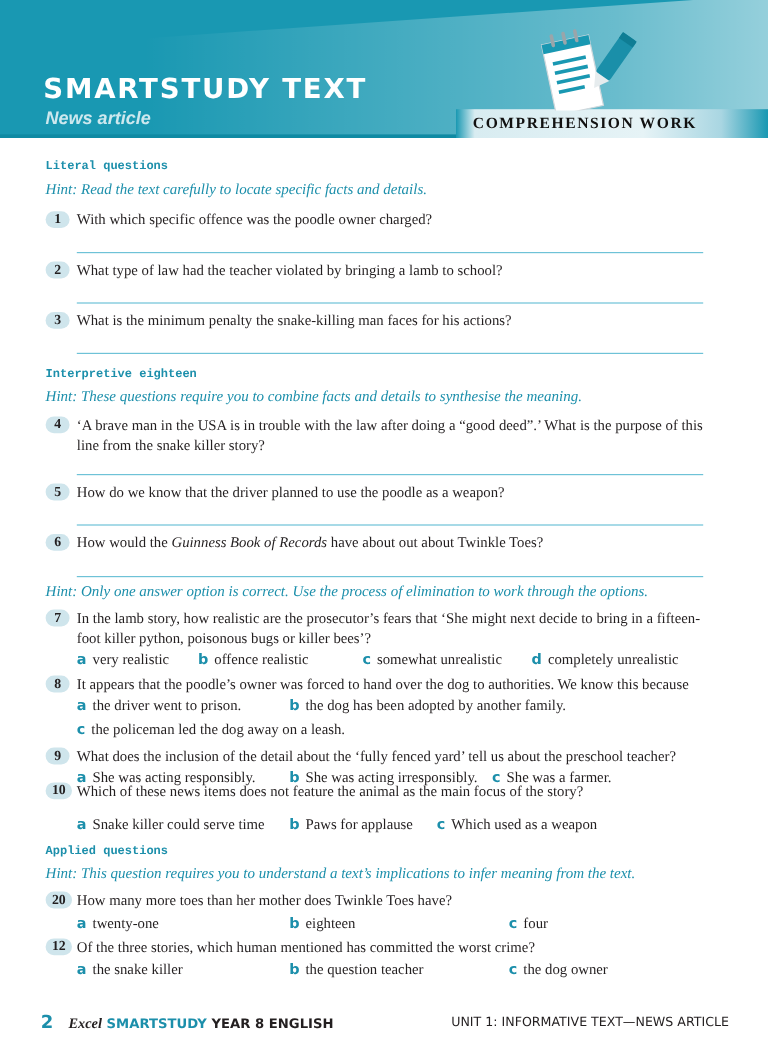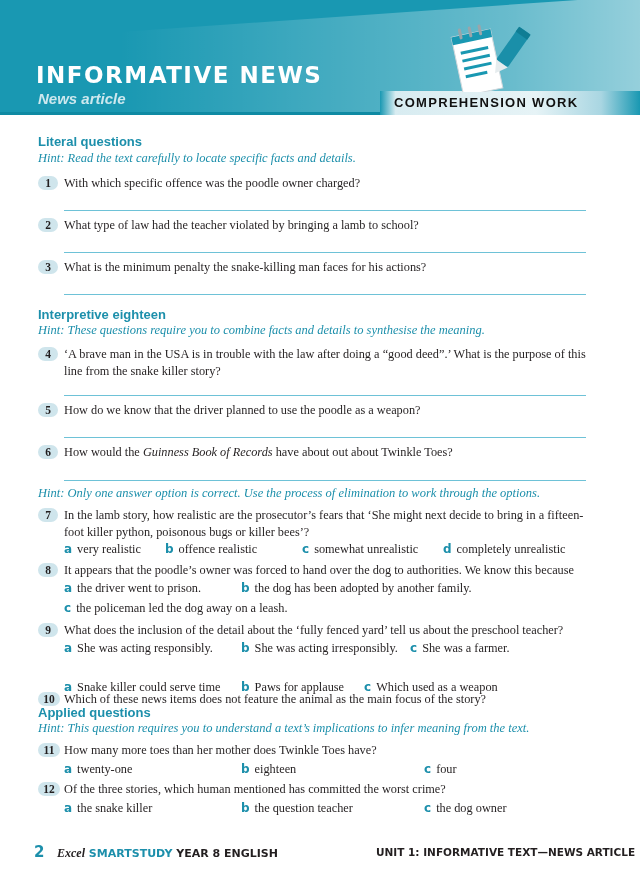--- a/index.html
+++ b/index.html
@@ -26,29 +26,29 @@
   }
   .subtitle {
     position: absolute; left: 38px; top: 90px; font-family: "Liberation Sans", sans-serif;
     font-style: italic; font-weight: bold; font-size: 15px; color: #cde8ee;
   }
   .comp-band {
     position: absolute; left: 380px; top: 91px; width: 260px; height: 24px;
     background: linear-gradient(90deg, #1998b2 0%, #d8ecf1 6%, #e6f3f6 60%, #a9d6e2 85%, #1998b2 100%);
   }
   .comp-label {
-    position: absolute; left: 394px; top: 95px; font-family: Liberation Sans, sans-serif;
+    position: absolute; left: 394px; top: 95px; font-family: Liberation Serif, serif;
     font-weight: bold; font-size: 13px; letter-spacing: 1.3px; color: #111;
   }
   .notepad-icon { position: absolute; left: 445px; top: 22px; width: 90px; height: 70px; }
 
   
   .section-title {
-    position: absolute; left: 38px; font-family: Liberation Sans, sans-serif; font-weight: bold;
-    font-size: 13px; color: #1c8fab;
+    position: absolute; left: 38px; font-family: Liberation Mono, monospace; font-weight: bold;
+    font-size: 10px; color: #1c8fab;
   }
   .hint {
     position: absolute; left: 38px; font-family: "Liberation Serif", serif; font-style: italic;
     font-size: 12.5px; color: #1c8fab;
   }
   .q {
     position: absolute; left: 38px; width: 560px; font-size: 12.3px; line-height: 17px;
     display: flex; align-items: flex-start;
   }
   .badge {
@@ -69,31 +69,31 @@
   .footer-num {
     position: absolute; left: 34px; top: 843px; font-family: "DejaVu Sans", sans-serif; font-weight: bold;
     font-size: 15px; color: #1c8fab;
   }
   .footer-left {
     position: absolute; left: 57px; top: 846px; font-size: 11px; font-family: "DejaVu Sans", sans-serif; font-weight: bold;
   }
   .footer-left .excel { font-family: "Liberation Serif", serif; font-style: italic; font-weight: bold; font-size: 12px; color: #231f20; }
   .footer-left .smart { color: #1c8fab; }
   .footer-right {
-    position: absolute; left: 376px; top: 846px; font-family: "DejaVu Sans", sans-serif; font-weight: bold; font-size: 10.5px; color: #231f20;
+    position: absolute; left: 376px; top: 846px; font-family: "DejaVu Sans", sans-serif; font-weight: normal; font-size: 10.5px; color: #231f20;
   }
 </style>
 </head>
 <body>
 
 <div class="header">
   <div class="stripe"></div>
   <div class="bottom-shadow"></div>
 </div>
-<h1 class="title">INFORMATIVE NEWS</h1>
+<h1 class="title">SMARTSTUDY TEXT</h1>
 <div class="subtitle">News article</div>
 <div class="comp-band"></div>
 <svg class="notepad-icon" viewBox="0 0 90 70">
   <g transform="rotate(-12 35 40)">
     <rect x="12" y="10" width="40" height="60" fill="#ffffff" stroke="#d0d8dc" stroke-width="1"></rect>
     <rect x="12" y="10" width="40" height="8" fill="#1998b2"></rect>
     <rect x="18" y="26" width="28" height="3" fill="#1998b2"></rect>
     <rect x="18" y="34" width="28" height="3" fill="#1998b2"></rect>
     <rect x="18" y="42" width="28" height="3" fill="#1998b2"></rect>
     <rect x="18" y="50" width="22" height="3" fill="#1998b2"></rect>
@@ -179,35 +179,35 @@
 <div class="q" style="top:622px">
   <span class="badge">9</span>
   <span class="qtext">What does the inclusion of the detail about the ‘fully fenced yard’ tell us about the preschool teacher?</span>
 </div>
 <div class="opts" style="top:641px">
   <span class="opt" style="left:0"><span class="letter">a</span><span>She was acting responsibly.</span></span>
   <span class="opt" style="left:177px"><span class="letter">b</span><span>She was acting irresponsibly.</span></span>
   <span class="opt" style="left:346px"><span class="letter">c</span><span>She was a farmer.</span></span>
 </div>
 
-<div class="q" style="top:691px">
+<div class="q" style="top:651px">
   <span class="badge wide">10</span>
   <span class="qtext">Which of these news items does not feature the animal as the main focus of the story?</span>
 </div>
 <div class="opts" style="top:680px">
   <span class="opt" style="left:0"><span class="letter">a</span><span>Snake killer could serve time</span></span>
   <span class="opt" style="left:177px"><span class="letter">b</span><span>Paws for applause</span></span>
   <span class="opt" style="left:300px"><span class="letter">c</span><span>Which used as a weapon</span></span>
 </div>
 
 <div class="section-title" style="top:705px">Applied questions</div>
 <div class="hint" style="top:721px">Hint: This question requires you to understand a text’s implications to infer meaning from the text.</div>
 
 <div class="q" style="top:742px">
-  <span class="badge wide">11</span>
+  <span class="badge wide">20</span>
   <span class="qtext">How many more toes than her mother does Twinkle Toes have?</span>
 </div>
 <div class="opts" style="top:762px">
   <span class="opt" style="left:0"><span class="letter">a</span><span>twenty-one</span></span>
   <span class="opt" style="left:177px"><span class="letter">b</span><span>eighteen</span></span>
   <span class="opt" style="left:360px"><span class="letter">c</span><span>four</span></span>
 </div>
 
 <div class="q" style="top:781px">
   <span class="badge wide">12</span>

